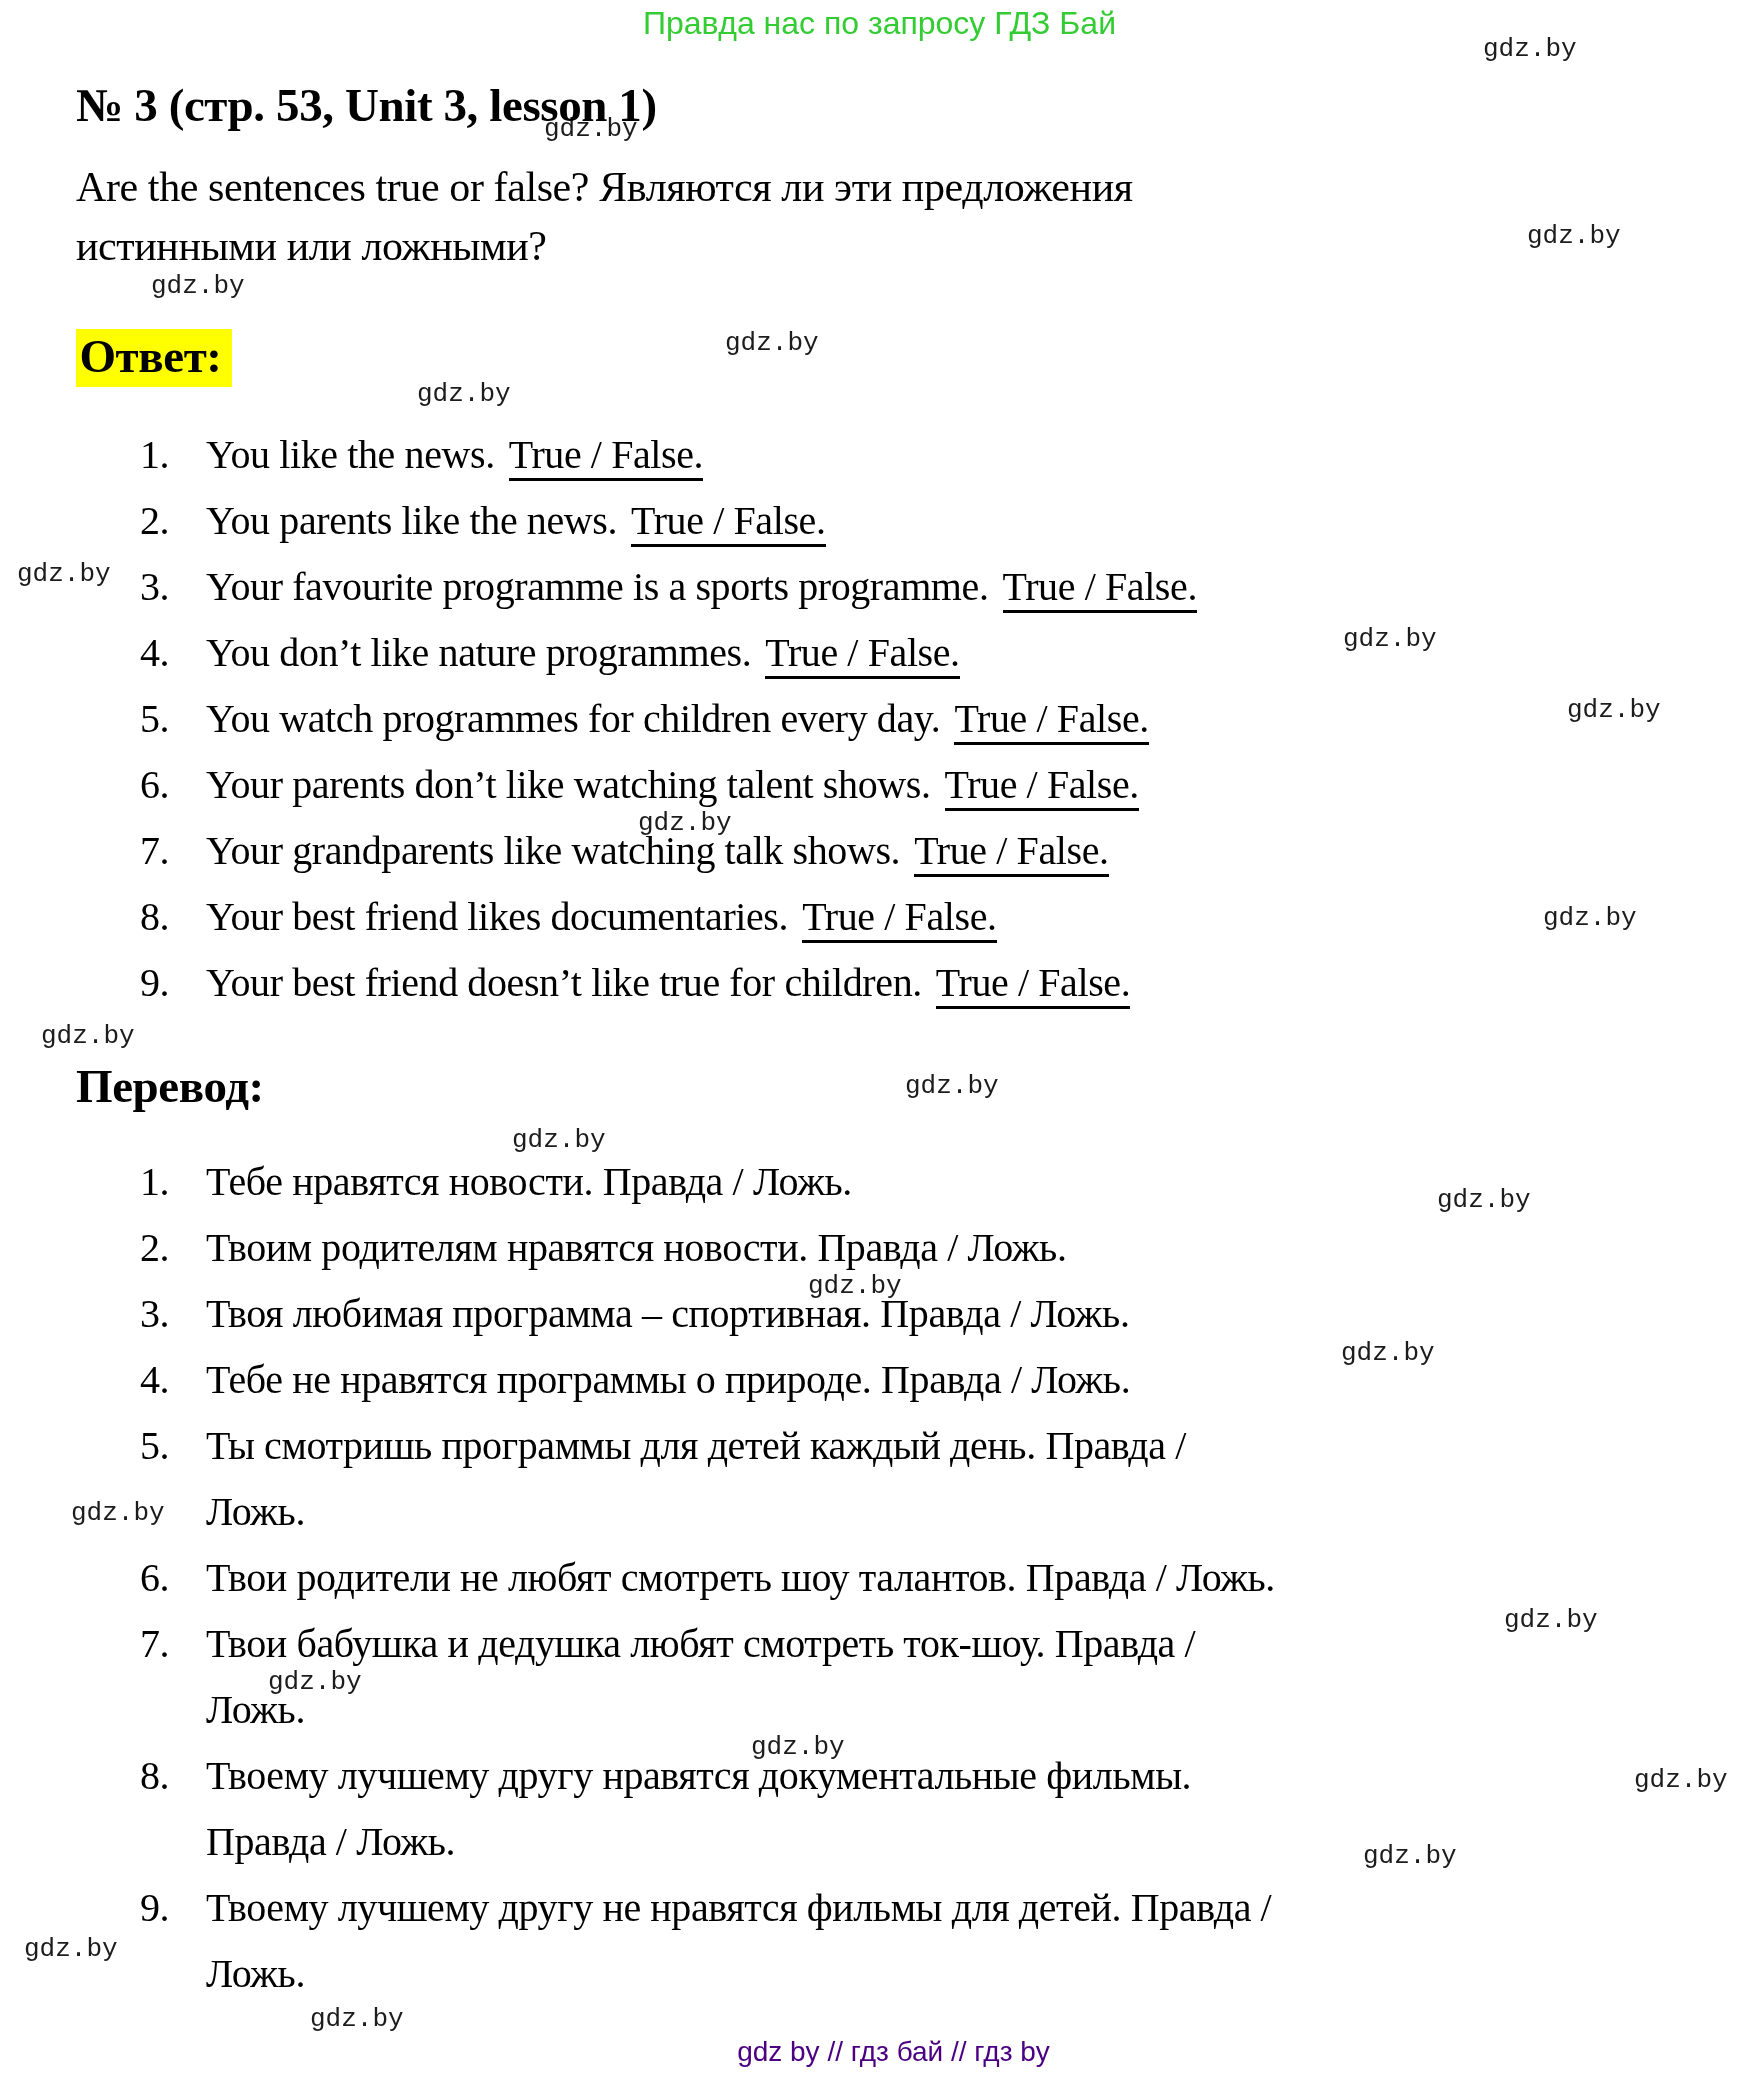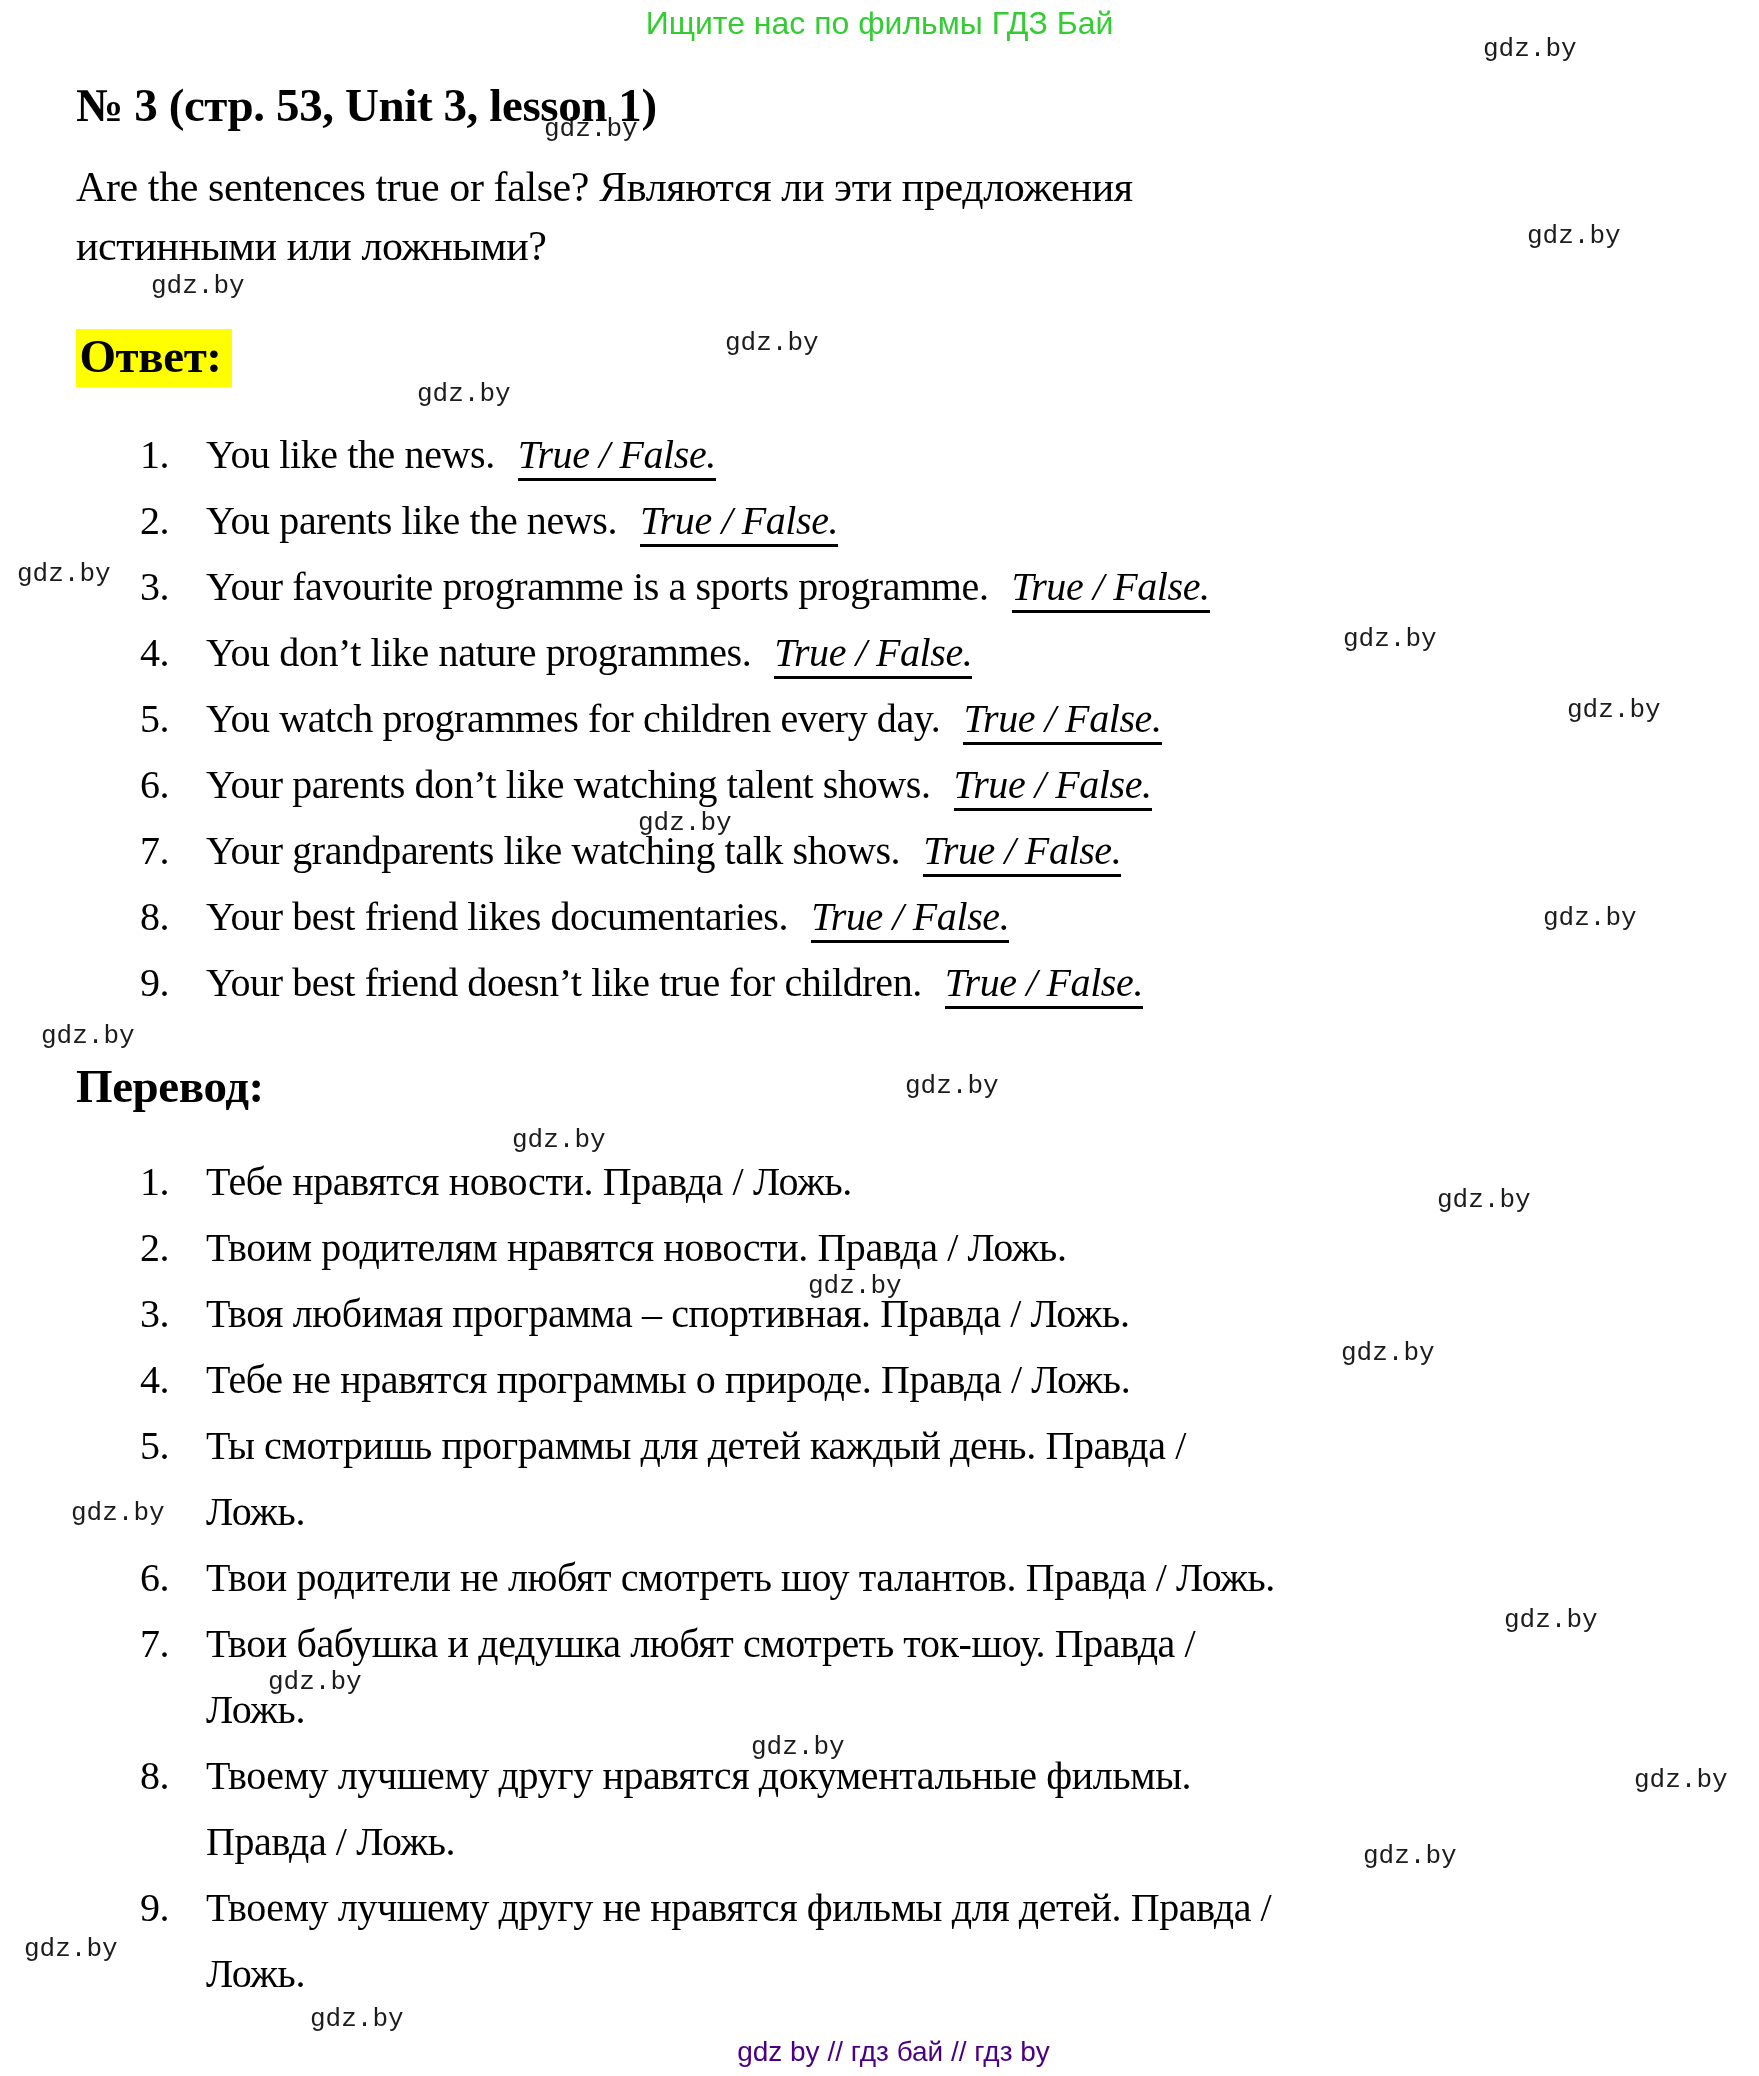--- a/index.html
+++ b/index.html
@@ -60,38 +60,37 @@
   }
   .list.answers { top:422px; }
   .list.translations { top:1149px; }
   .row { display:flex; align-items:flex-start; }
   .num { flex:0 0 66px; }
   .txt { white-space:pre-line; }
   .choice {
     display:inline-block;
     border-bottom:3.4px solid #000;
     line-height:1.12;
-    margin-left:23px;
-    font-style:italic;
+    margin-left:14px;
   }
   .footer {
     position:absolute; top:2036px; left:0; width:100%;
     text-align:center;
     font-family:"Liberation Sans", sans-serif;
     font-size:28px; color:var(--footer-color,#4b0082);
     white-space:nowrap;
     margin-left:14px;
   }
 </style>
 </head>
 <body>
 
 <div class="page" style="--promo-color: #33cc33; --highlight-color: #ffff00; --footer-color: #4b0082;">
 
-  <div class="promo">Ищите нас по фильмы ГДЗ Бай</div>
+  <div class="promo">Правда нас по запросу ГДЗ Бай</div>
 
   <span class="wm" style="left:1483px;top:34px">gdz.by</span>
   <span class="wm" style="left:544px;top:114px">gdz.by</span>
   <span class="wm" style="left:1527px;top:221px">gdz.by</span>
   <span class="wm" style="left:151px;top:271px">gdz.by</span>
   <span class="wm" style="left:725px;top:328px">gdz.by</span>
   <span class="wm" style="left:417px;top:379px">gdz.by</span>
   <span class="wm" style="left:17px;top:559px">gdz.by</span>
   <span class="wm" style="left:1343px;top:624px">gdz.by</span>
   <span class="wm" style="left:1567px;top:695px">gdz.by</span>

